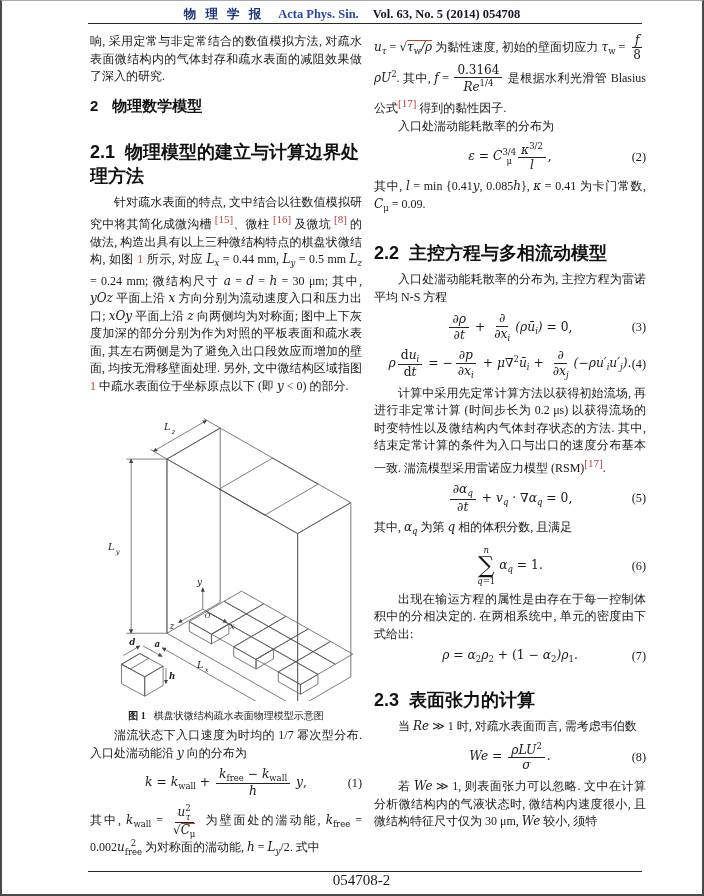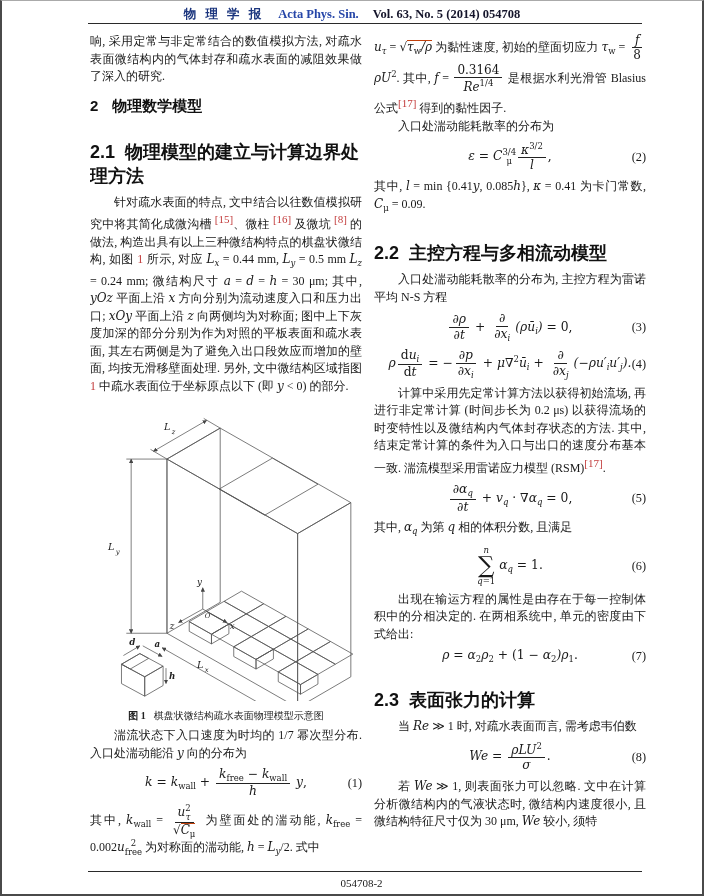--- a/index.html
+++ b/index.html
@@ -5,21 +5,21 @@
   html,body{margin:0;padding:0;background:#e8e8e8;}
   .page{position:relative;width:704px;height:896px;background:#ffffff;overflow:hidden;
         border-left:2px solid #4a4a4a;border-right:2px solid #4a4a4a;border-bottom:2px solid #4a4a4a;border-top:1px solid #aaa;
         box-sizing:border-box;font-family:"Liberation Serif","DejaVu Serif",serif;color:#191919;}
   .header{position:absolute;top:5px;left:0;right:0;text-align:center;font-size:12.5px;font-weight:bold;}
   .header .jcn{color:#1b357e;letter-spacing:3px;margin-right:14px;}
   .header .jen{color:#2646a8;margin-right:14px;}
   .header .jvol{color:#14142a;}
   .top-rule{position:absolute;top:22px;left:86px;right:60px;border-top:1.4px solid #2a2a2a;}
   .bottom-rule{position:absolute;bottom:22px;left:86px;right:60px;border-top:1px solid #2a2a2a;}
-  .footer-text{position:absolute;bottom:5px;left:86px;right:67px;text-align:center;font-size:11px;}
+  .footer-text{position:absolute;bottom:5px;left:86px;right:67px;text-align:center;font-size:15px;}
   .col{position:absolute;top:32px;width:272px;height:838px;overflow:hidden;}
   .col-left{left:88px;}
   .col-right{left:372px;}
   p.body{margin:0 0 1px 0;text-align:justify;text-indent:2em;font-size:12px;line-height:17.5px;}
   p.noindent{text-indent:0;}
   h2.sec{font-size:15px;margin:11px 0 6px 0;font-family:Liberation Sans, sans-serif;color:#111;}
   h2.sec .num{margin-right:14px;}
   h3.subsec{font-size:18px;margin:24px 0 6px 0;font-family:"Liberation Sans","DejaVu Sans",sans-serif;color:#111;}
   h3.subsec .num{margin-right:10px;}
   

